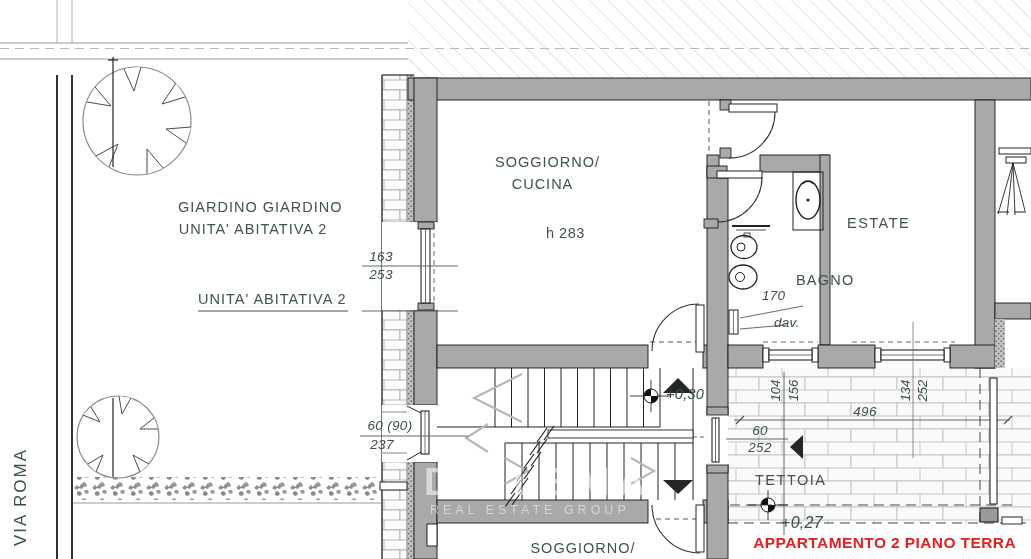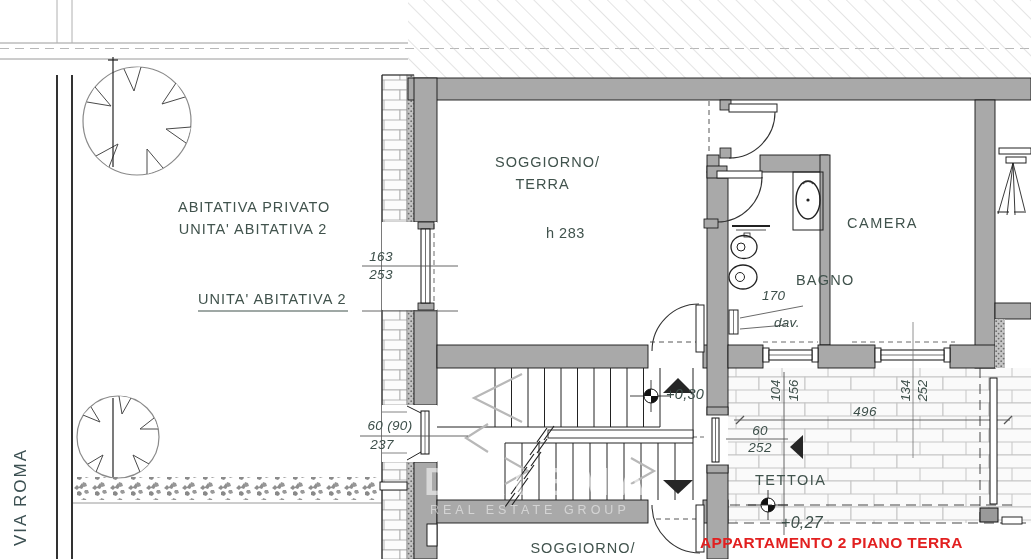--- a/index.html
+++ b/index.html
@@ -6,21 +6,21 @@
   #stage{position:relative;width:1031px;height:559px;background:#ffffff;overflow:hidden;
          font-family:"Liberation Sans", sans-serif;}
   #drawing{position:absolute;left:0;top:0;}
   .lbl{position:absolute;color:#41534d;font-size:14.5px;letter-spacing:1px;white-space:nowrap;z-index:5;}
   .ctr{text-align:center;}
   .dim{position:absolute;color:#3d4f4a;font-size:13.5px;font-style:italic;white-space:nowrap;z-index:5;letter-spacing:.3px;}
   .dimv{position:absolute;color:#3d4f4a;font-size:13px;font-style:italic;white-space:nowrap;z-index:5;
         width:30px;text-align:center;transform:rotate(-90deg);}
   .street{position:absolute;color:#3c5052;font-size:17px;letter-spacing:2px;white-space:nowrap;z-index:5;
           transform:rotate(-90deg);width:110px;text-align:center;}
-  .red-title{position:absolute;left:700px;top:534px;width:316px;text-align:left;
+  .red-title{position:absolute;left:700px;top:534px;width:316px;text-align:right;
              color:#e22020;font-size:15.5px;font-weight:bold;letter-spacing:.4px;z-index:6;white-space:nowrap;}
   .wm1{position:absolute;left:424px;top:461px;font-size:38px;font-weight:bold;letter-spacing:8px;
        color:rgba(255,255,255,.55);z-index:7;white-space:nowrap;}
   .wm2{position:absolute;left:430px;top:503px;font-size:12.5px;letter-spacing:4px;
        color:rgba(255,255,255,.5);z-index:7;white-space:nowrap;}
 </style>
 </head>
 <body>
 
 <div id="stage">
@@ -280,28 +280,28 @@
     <line x1="362" y1="311" x2="458" y2="311"></line>
     <line x1="198" y1="311" x2="348" y2="311" stroke="#41534d" stroke-width="1.2"></line>
     <line x1="360" y1="436" x2="468" y2="436"></line>
   </g>
 
   <rect x="427" y="524" width="10" height="22" fill="#ffffff" stroke="#111" stroke-width="0.9"></rect>
 </svg>
 
 <span class="street" style="left:-34px;top:487px;">VIA ROMA</span>
 
-<span class="lbl ctr" style="left:178px;top:199px;width:146px;">ABITATIVA PRIVATO</span>
+<span class="lbl ctr" style="left:178px;top:199px;width:146px;">GIARDINO GIARDINO</span>
 <span class="lbl ctr" style="left:178px;top:221px;width:150px;">UNITA' ABITATIVA 2</span>
 <span class="lbl" style="left:198px;top:291px;">UNITA' ABITATIVA 2</span>
 
 <span class="lbl ctr" style="left:495px;top:154px;width:95px;">SOGGIORNO/</span>
-<span class="lbl ctr" style="left:495px;top:176px;width:95px;">TERRA</span>
+<span class="lbl ctr" style="left:495px;top:176px;width:95px;">CUCINA</span>
 <span class="lbl" style="left:546px;top:205px;letter-spacing:.5px;margin-top:20px;">h 283</span>
-<span class="lbl" style="left:847px;top:215px;letter-spacing:1.5px;">CAMERA</span>
+<span class="lbl" style="left:847px;top:215px;letter-spacing:1.5px;">ESTATE</span>
 <span class="lbl" style="left:758px;top:272px;letter-spacing:1.2px;padding-left:38px;">BAGNO</span>
 <span class="lbl" style="left:755px;top:472px;letter-spacing:1.5px;">TETTOIA</span>
 <span class="lbl ctr" style="left:528px;top:540px;width:110px;">SOGGIORNO/</span>
 
 <span class="dim" style="left:666px;top:386px;font-size:14.5px;">+0,30</span>
 <span class="dim" style="left:781px;top:495px;font-size:16px;margin-top:19px;">+0,27</span>
 
 <span class="dim ctr" style="left:362px;top:249px;width:38px;">163</span>
 <span class="dim ctr" style="left:362px;top:267px;width:38px;">253</span>
 <span class="dim ctr" style="left:352px;top:418px;width:76px;">60 (90)</span>

